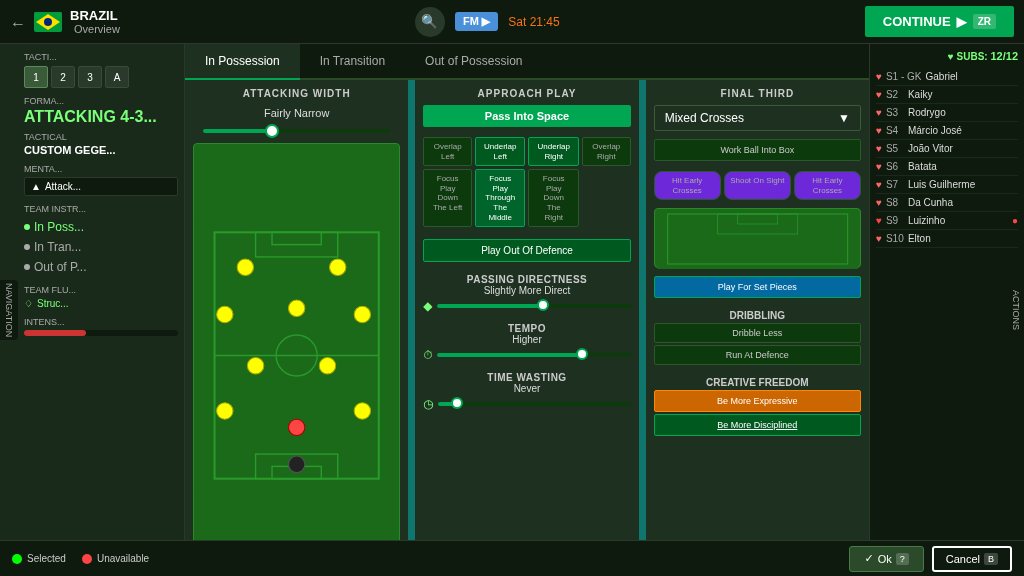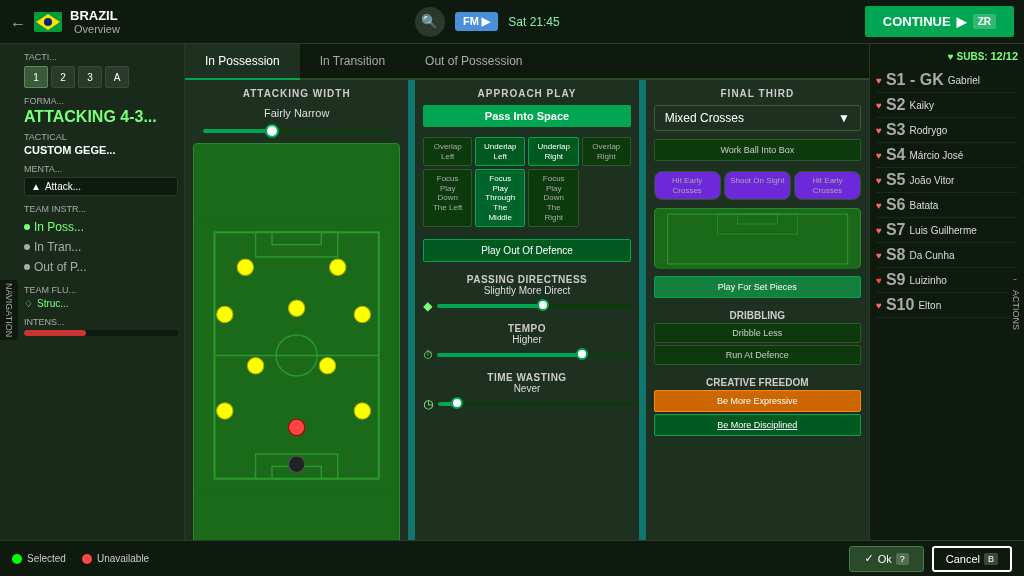--- a/index.html
+++ b/index.html
@@ -76,21 +76,21 @@
     }
     .fm-badge {
       background: #4a90d9;
       color: #fff;
       padding: 3px 8px;
       border-radius: 3px;
       font-size: 11px;
       font-weight: bold;
     }
     .time-display {
-      color: #86efac;
+      color: #f97316;
       font-size: 12px;
     }
     .continue-btn {
       background: #00a651;
       color: #fff;
       border: none;
       padding: 8px 18px;
       font-size: 13px;
       font-weight: bold;
       cursor: pointer;
@@ -503,21 +503,21 @@
       border: 1px solid #2a5a2a;
       color: #ccc;
       padding: 5px;
       text-align: center;
       font-size: 9px;
       border-radius: 2px;
       cursor: pointer;
       margin: 2px 0;
     }
     .final-option-wide.active {
-      background: #15803d;
+      background: #0369a1;
       border-color: #00a651;
       color: #fff;
     }
 
     .final-field {
       background: #1a6a1a;
       border-radius: 4px;
       border: 1px solid #2a8a2a;
       height: 60px;
     }
@@ -612,23 +612,22 @@
       gap: 4px;
       padding: 3px 0;
       border-bottom: 1px solid #1a2a1a;
     }
     .sub-heart {
       color: #ff6666;
       font-size: 10px;
     }
     .sub-number {
       color: #aaa;
-      font-size: 16px;
+      font-size: 10px;
       min-width: 18px;
-      font-weight: bold;
     }
     .sub-name {
       color: #ddd;
       font-size: 10px;
       flex: 1;
     }
     .sub-alert {
       color: #ff4444;
       font-size: 10px;
     }

